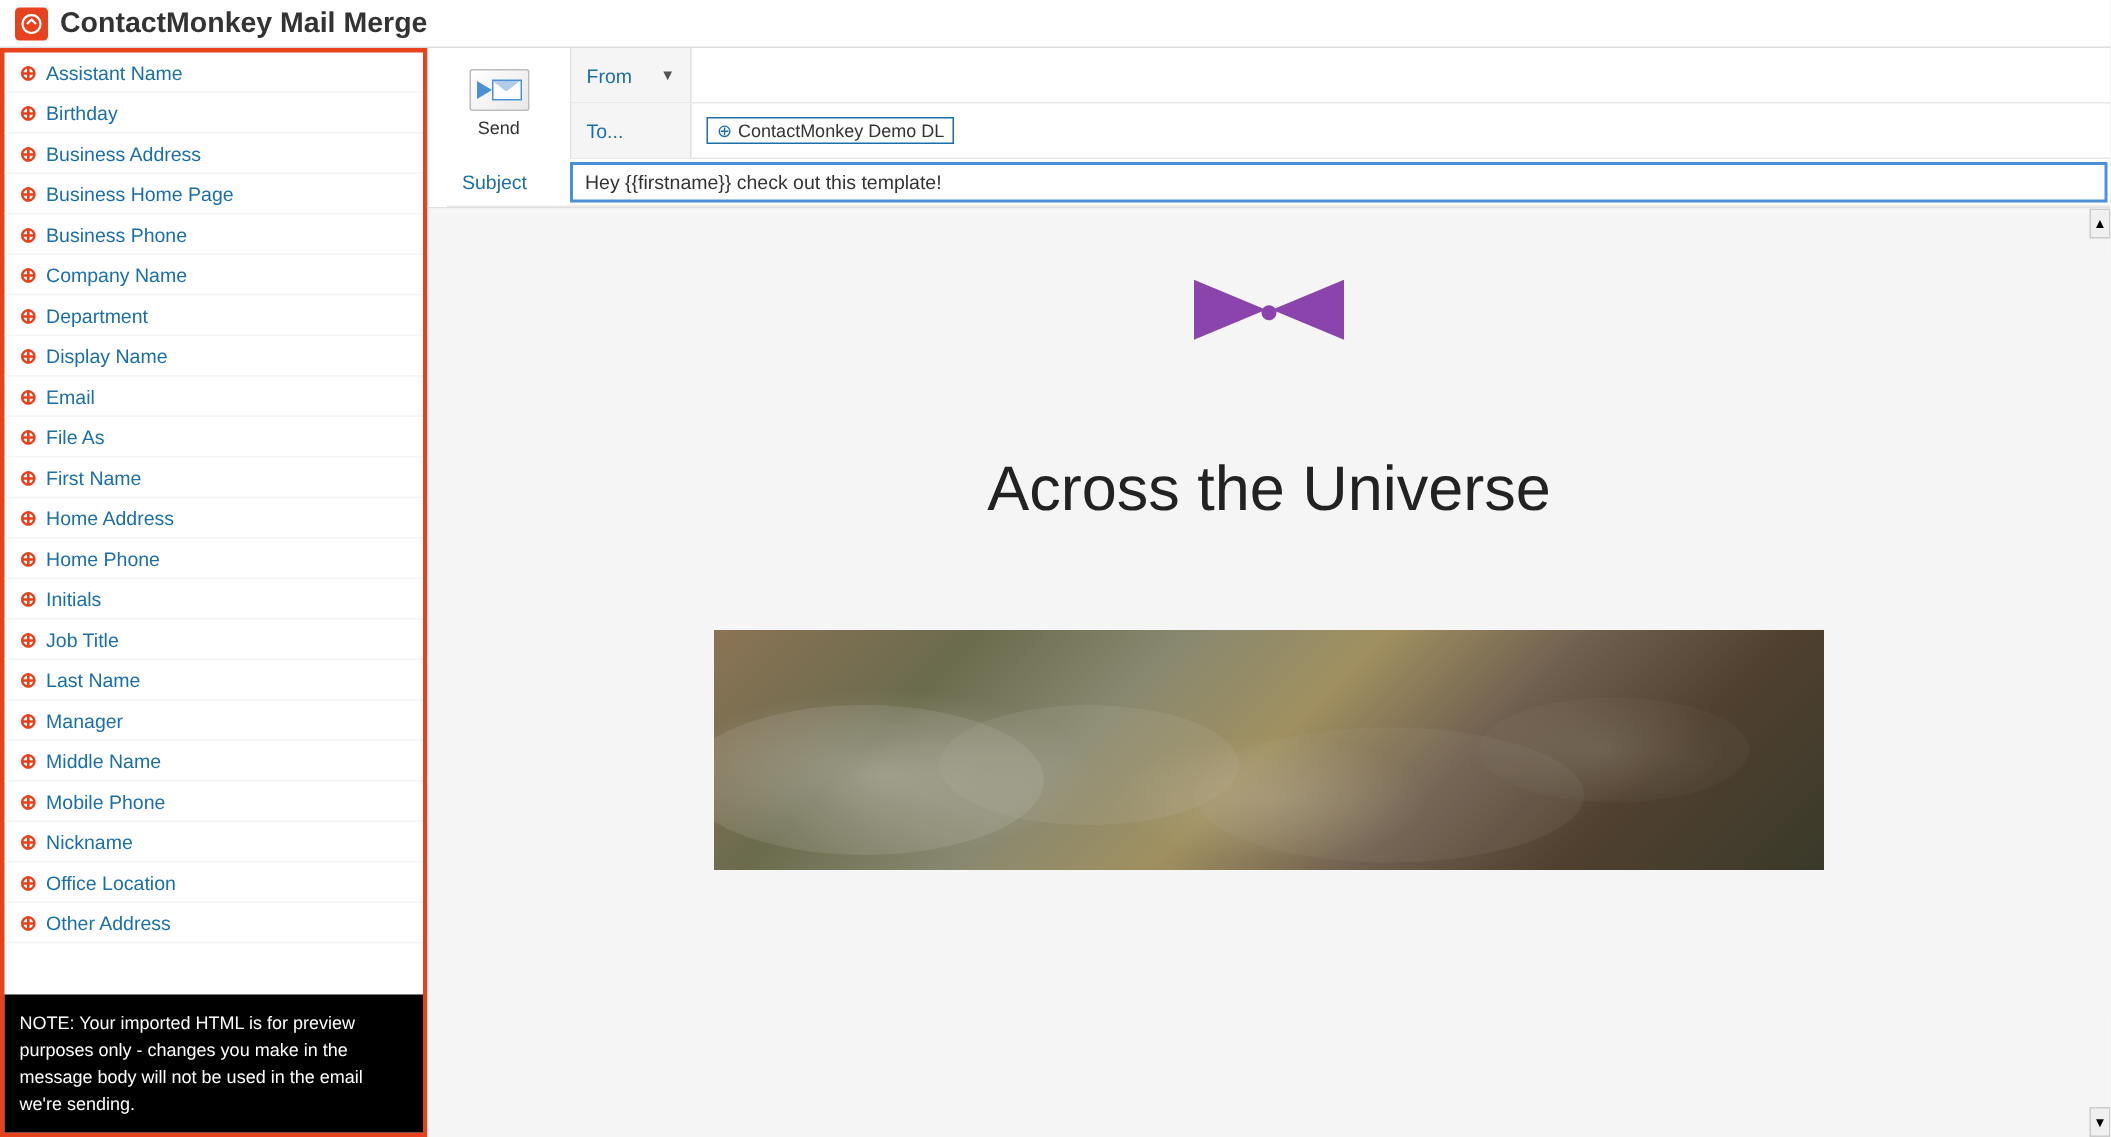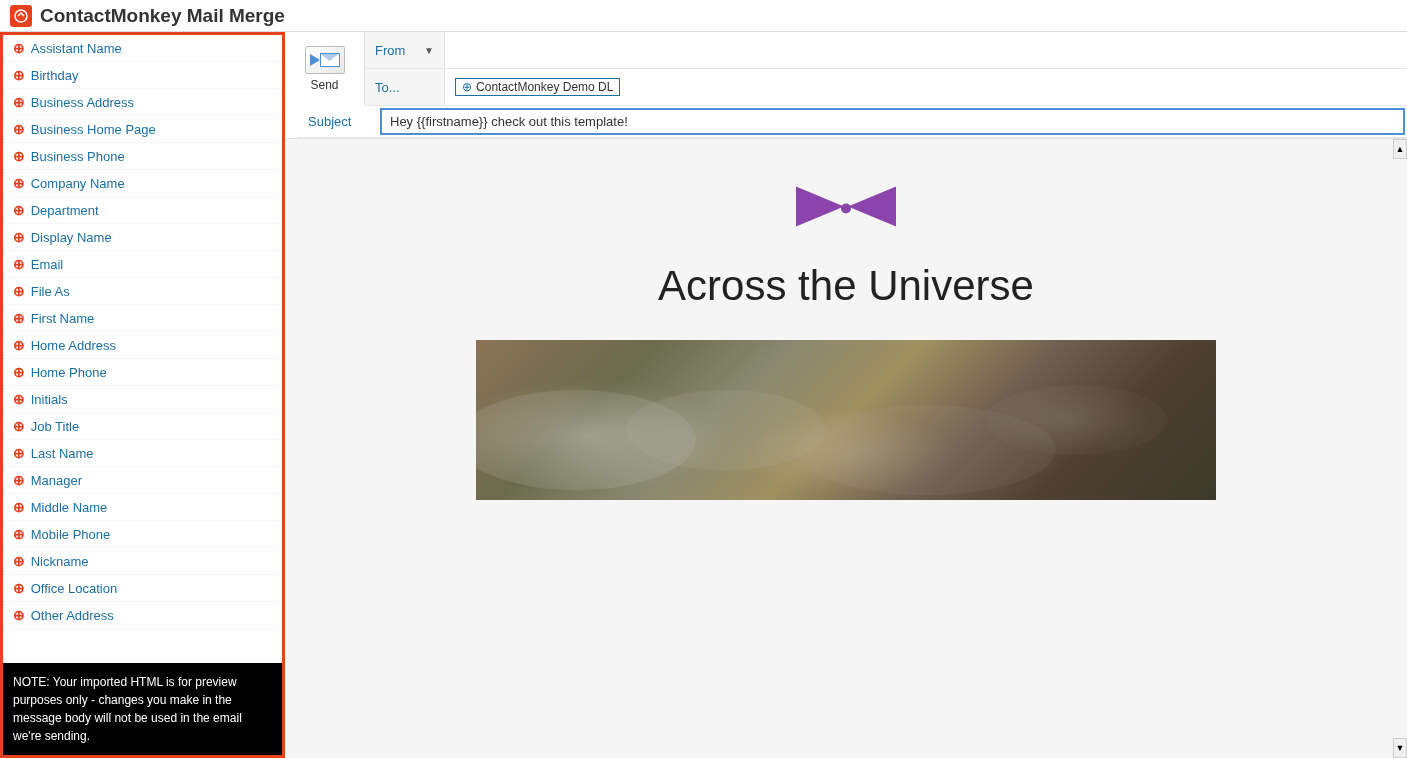--- a/index.html
+++ b/index.html
@@ -109,21 +109,21 @@
     
     .email-header {
       border-bottom: 1px solid #e0e0e0;
       flex-shrink: 0;
     }
     .email-row-with-send {
       display: flex;
       align-items: stretch;
     }
     .send-panel {
-      width: 80px;
+      width: 96px;
       display: flex;
       flex-direction: column;
       align-items: center;
       justify-content: center;
       padding: 8px;
       border-right: 1px solid #e0e0e0;
       flex-shrink: 0;
     }
     .send-icon {
       width: 40px;
@@ -254,20 +254,21 @@
       border: 1px solid #bbb;
     }
 
     .email-content {
       background: #f5f5f5;
       min-height: 100%;
       display: flex;
       flex-direction: column;
       align-items: center;
       padding: 40px 20px;
+      gap: 40px;
     }
 
     
     .bowtie-container {
       margin-bottom: 20px;
     }
     .bowtie-svg {
       width: 100px;
       height: 60px;
     }

